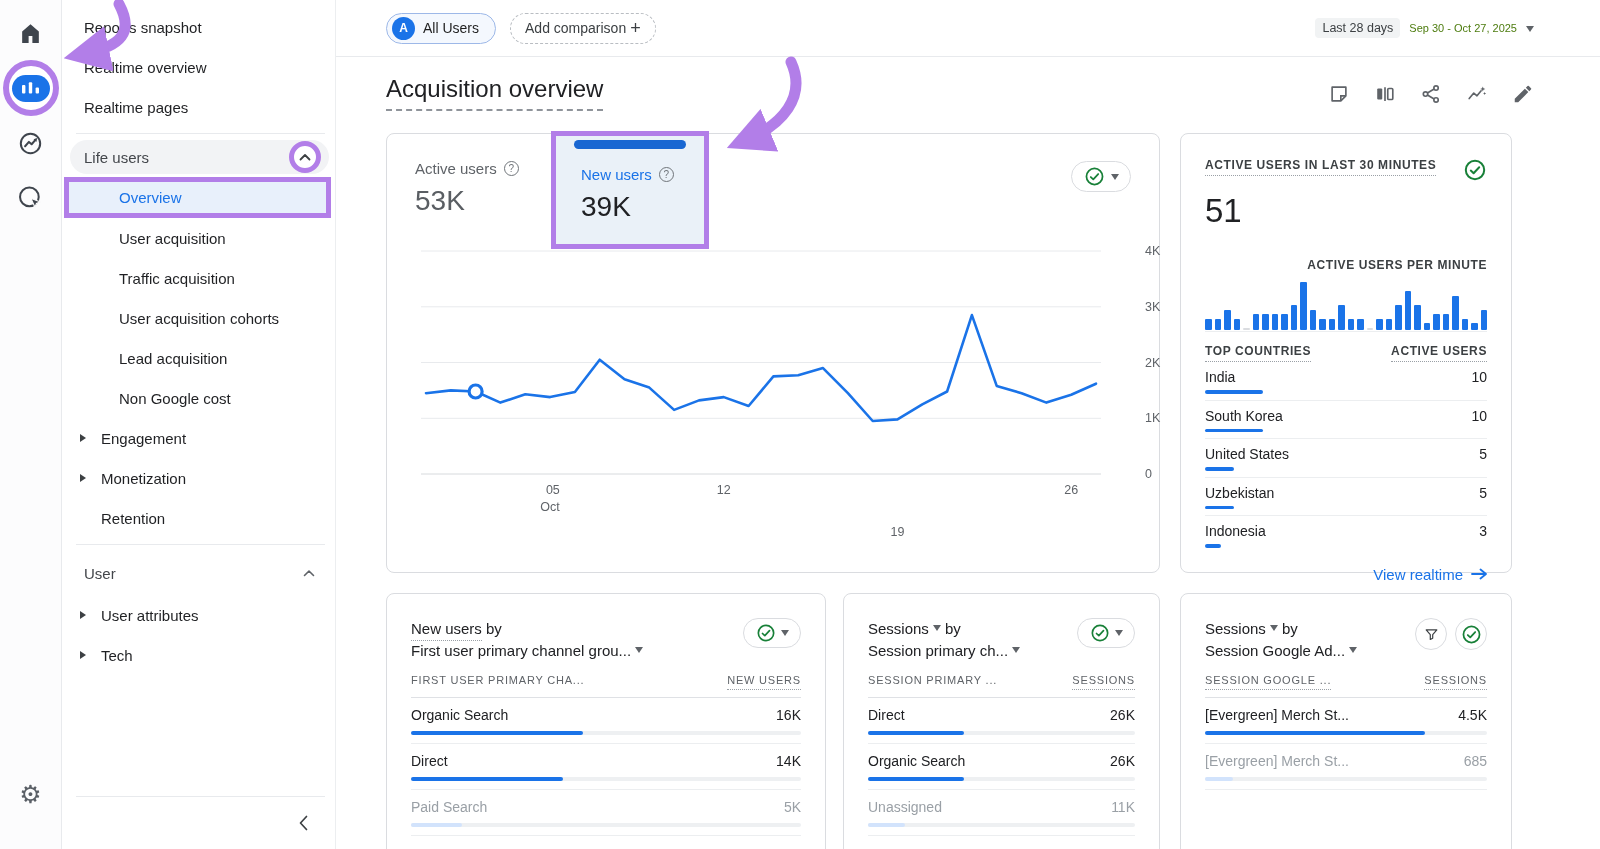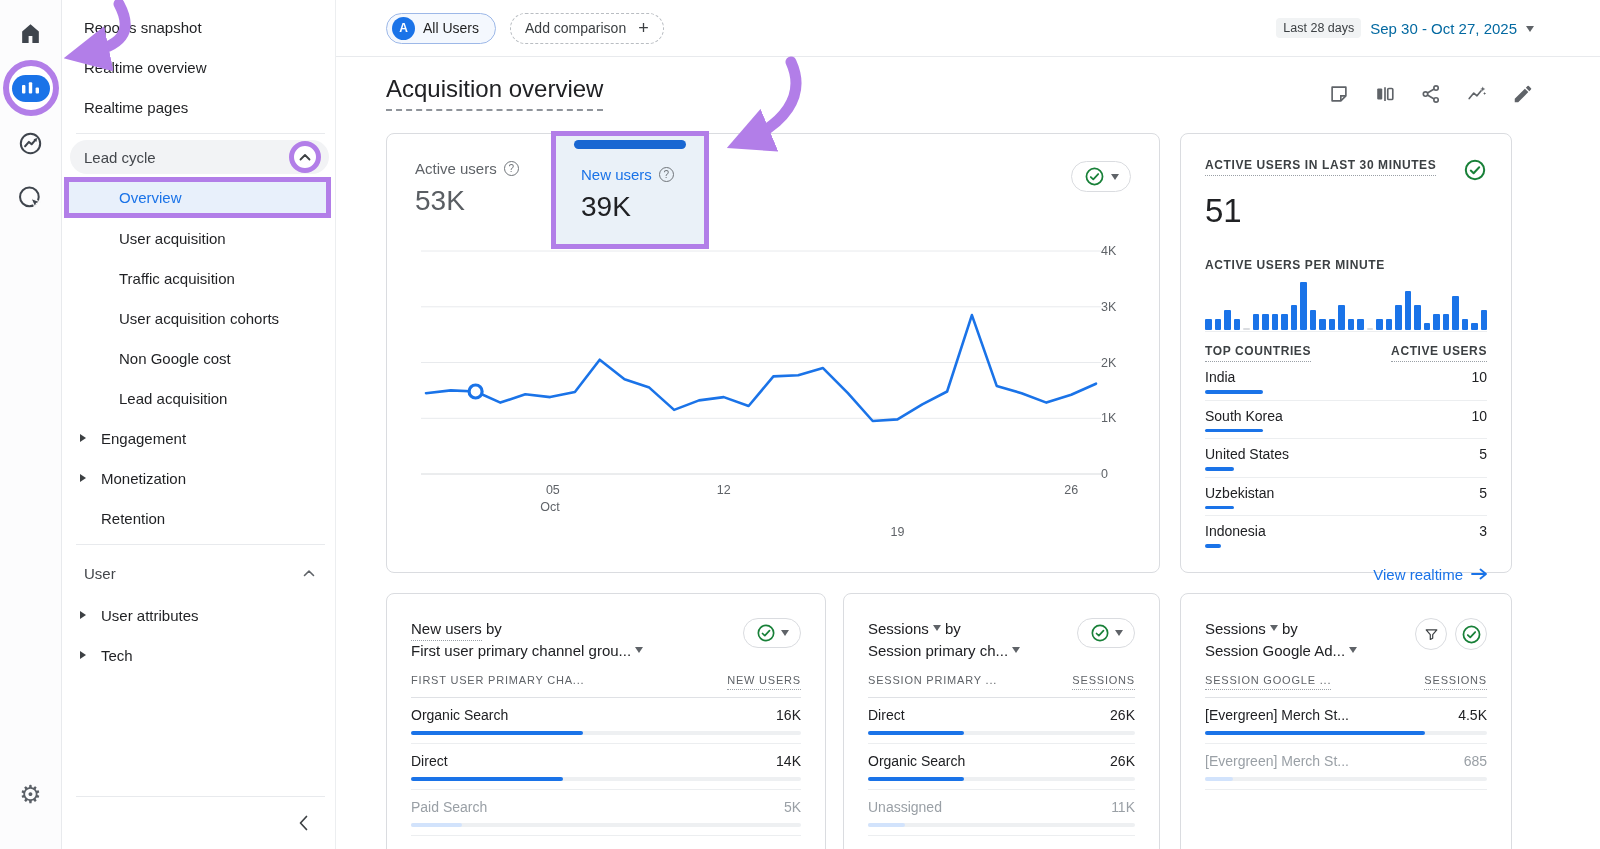--- a/index.html
+++ b/index.html
@@ -48,26 +48,26 @@
   .collapse-row { display:flex; justify-content:flex-end; padding:8px 26px 18px 0; }
 
   
   .main { flex:1; position:relative; background:#fff; }
   .topbar { height:57px; display:flex; align-items:center; border-bottom:1px solid #e8eaed; padding:0 66px 0 50px; }
   .chip-all { display:flex; align-items:center; gap:8px; height:31px; padding:0 16px 0 5px;
     border:1px solid #9db8e8; background:#f4f8fe; border-radius:16px; cursor:pointer; }
   .chip-all .avatar { width:23px; height:23px; border-radius:50%; background:#1a73e8; color:#fff;
     font-size:12px; font-weight:bold; display:flex; align-items:center; justify-content:center; }
   .chip-all .lbl { font-size:14px; color:#1f1f1f; }
-  .chip-add { display:flex; align-items:center; gap:12px; height:31px; padding:0 14px; margin-left:14px;
+  .chip-add { display:flex; align-items:center; gap:4px; height:31px; padding:0 14px; margin-left:14px;
     border:1px dashed #b9bdc2; border-radius:16px; cursor:pointer; font-size:14px; color:#3c4043; }
   .chip-add .plus { font-size:18px; color:#3c4043; line-height:1; }
   .date-area { margin-left:auto; display:flex; align-items:center; gap:9px; cursor:pointer; }
   .date-preset { font-size:12.5px; color:#3c4043; background:#f1f3f4; padding:3px 7px; border-radius:4px; }
-  .date-range { font-size:15px; color:#0369a1; }
+  .date-range { font-size:11px; color:#4d7c0f; }
 
   .title-row { display:flex; align-items:flex-start; justify-content:space-between; padding:18px 66px 0 50px; }
   .page-title { font-size:24px; font-weight:400; color:#202124; border-bottom:2px dashed #8f949a; padding-bottom:6px; }
   .title-actions { display:flex; gap:24px; margin-top:8px; }
   .title-actions .abtn { width:22px; height:22px; cursor:pointer; }
 
   .cards-top { display:flex; margin:22px 0 0 50px; }
   .card { background:#fff; border:1px solid #dadce0; border-radius:8px; position:relative; }
   .chart-card { width:774px; height:440px; flex:none; }
   .rt-card { width:332px; height:440px; flex:none; margin-left:20px; padding:24px 24px 0 24px; }
@@ -86,31 +86,31 @@
   .help { width:15px; height:15px; border:1.4px solid #70757a; border-radius:50%; font-size:10px;
     color:#70757a; display:inline-flex; align-items:center; justify-content:center; flex:none; }
   .check-pill { position:absolute; right:28px; top:27px; width:60px; height:31px; border:1px solid #dadce0;
     border-radius:16px; display:flex; align-items:center; justify-content:center; gap:6px; cursor:pointer; background:#fff; }
 
   
   .chart-wrap { position:absolute; left:34px; top:117px; width:680px; height:223px; }
   .chart-wrap svg { overflow:visible; display:block; }
   .grid { stroke:#e8eaed; stroke-width:1; }
   .grid0 { stroke:#d7dadd; }
-  .ylabels { position:absolute; left:680px; top:0; width:34px; height:223px; }
+  .ylabels { position:absolute; left:724px; top:0; width:34px; height:223px; }
   .ylabel { position:absolute; transform:translateY(-50%); font-size:12.5px; color:#5f6368; }
   .xlabels { position:absolute; left:34px; top:348px; width:680px; height:40px; }
   .xtick { position:absolute; transform:translateX(-50%); font-size:12.5px; color:#5f6368; text-align:right; line-height:1.35; top:0; }
 
   
   .rt-head { display:flex; justify-content:space-between; align-items:flex-start; }
   .u-dot { border-bottom:1.5px dotted #9aa0a6; padding-bottom:3px; }
   .rt-title { font-size:12px; letter-spacing:.6px; color:#3c4043; font-weight:bold; }
   .rt-value { font-size:33px; color:#202124; margin-top:10px; }
-  .rt-sub { font-size:12px; letter-spacing:.6px; color:#3c4043; font-weight:bold; margin-top:28px; }
+  .rt-sub { font-size:12px; letter-spacing:.6px; color:#3c4043; font-weight:bold; margin-top:28px;text-align:right; }
   .mbars { display:flex; align-items:flex-end; gap:3px; height:52px; margin-top:8px; border-bottom:1px solid #eceef0; padding-bottom:1px; }
   .mbar { flex:1; background:#1a73e8; border-radius:1px; }
   .mbar0 { background:#dadce0; }
   .rt-cols { display:flex; justify-content:space-between; margin-top:12px; }
   .rt-col-h { font-size:12px; letter-spacing:.6px; color:#3c4043; font-weight:bold; }
   .crow { border-bottom:1px solid #eceef0; padding:7px 0 6px 0;text-align:center; }
   .crow-line { display:flex; justify-content:space-between; font-size:14px; color:#202124; }
   .cbar-track { width:58px; margin-top:5px; }
   .cbar { height:3.5px; background:#1a73e8; border-radius:2px; }
   .rt-link { display:flex; justify-content:flex-end; align-items:center; gap:8px; margin-top:12px;
@@ -186,21 +186,21 @@
     </div>
     <div class="nav-item">
       <span>Realtime overview</span>
     </div>
     <div class="nav-item">
       <span>Realtime pages</span>
     </div>
     <div class="divider"></div>
 
     <div class="lifecycle">
-      <span>Lead cycle</span>
+      <span>Life users</span>
       <span class="ann-circle">
         <svg width="12" height="8" viewBox="0 0 12 8">
             <path d="M1.5 6.5 6 2 10.5 6.5" fill="none" stroke="#3c4043" stroke-width="1.8" stroke-linecap="round" stroke-linejoin="round"></path>
           </svg>
       </span>
     </div>
 
 
     <div class="overview-box">
       <span>Overview</span>
@@ -209,24 +209,24 @@
     <div class="nav-item nav-sub">
         <span>User acquisition</span>
       </div>
     <div class="nav-item nav-sub">
         <span>Traffic acquisition</span>
       </div>
     <div class="nav-item nav-sub">
         <span>User acquisition cohorts</span>
       </div>
     <div class="nav-item nav-sub">
+        <span>Lead acquisition</span>
+      </div>
+    <div class="nav-item nav-sub">
         <span>Non Google cost</span>
-      </div>
-    <div class="nav-item nav-sub">
-        <span>Lead acquisition</span>
       </div>
 
     <div class="nav-item nav-col">
       <span class="tri"></span>
       <span>Engagement</span>
     </div>
     <div class="nav-item nav-col">
       <span class="tri"></span>
       <span>Monetization</span>
     </div>

